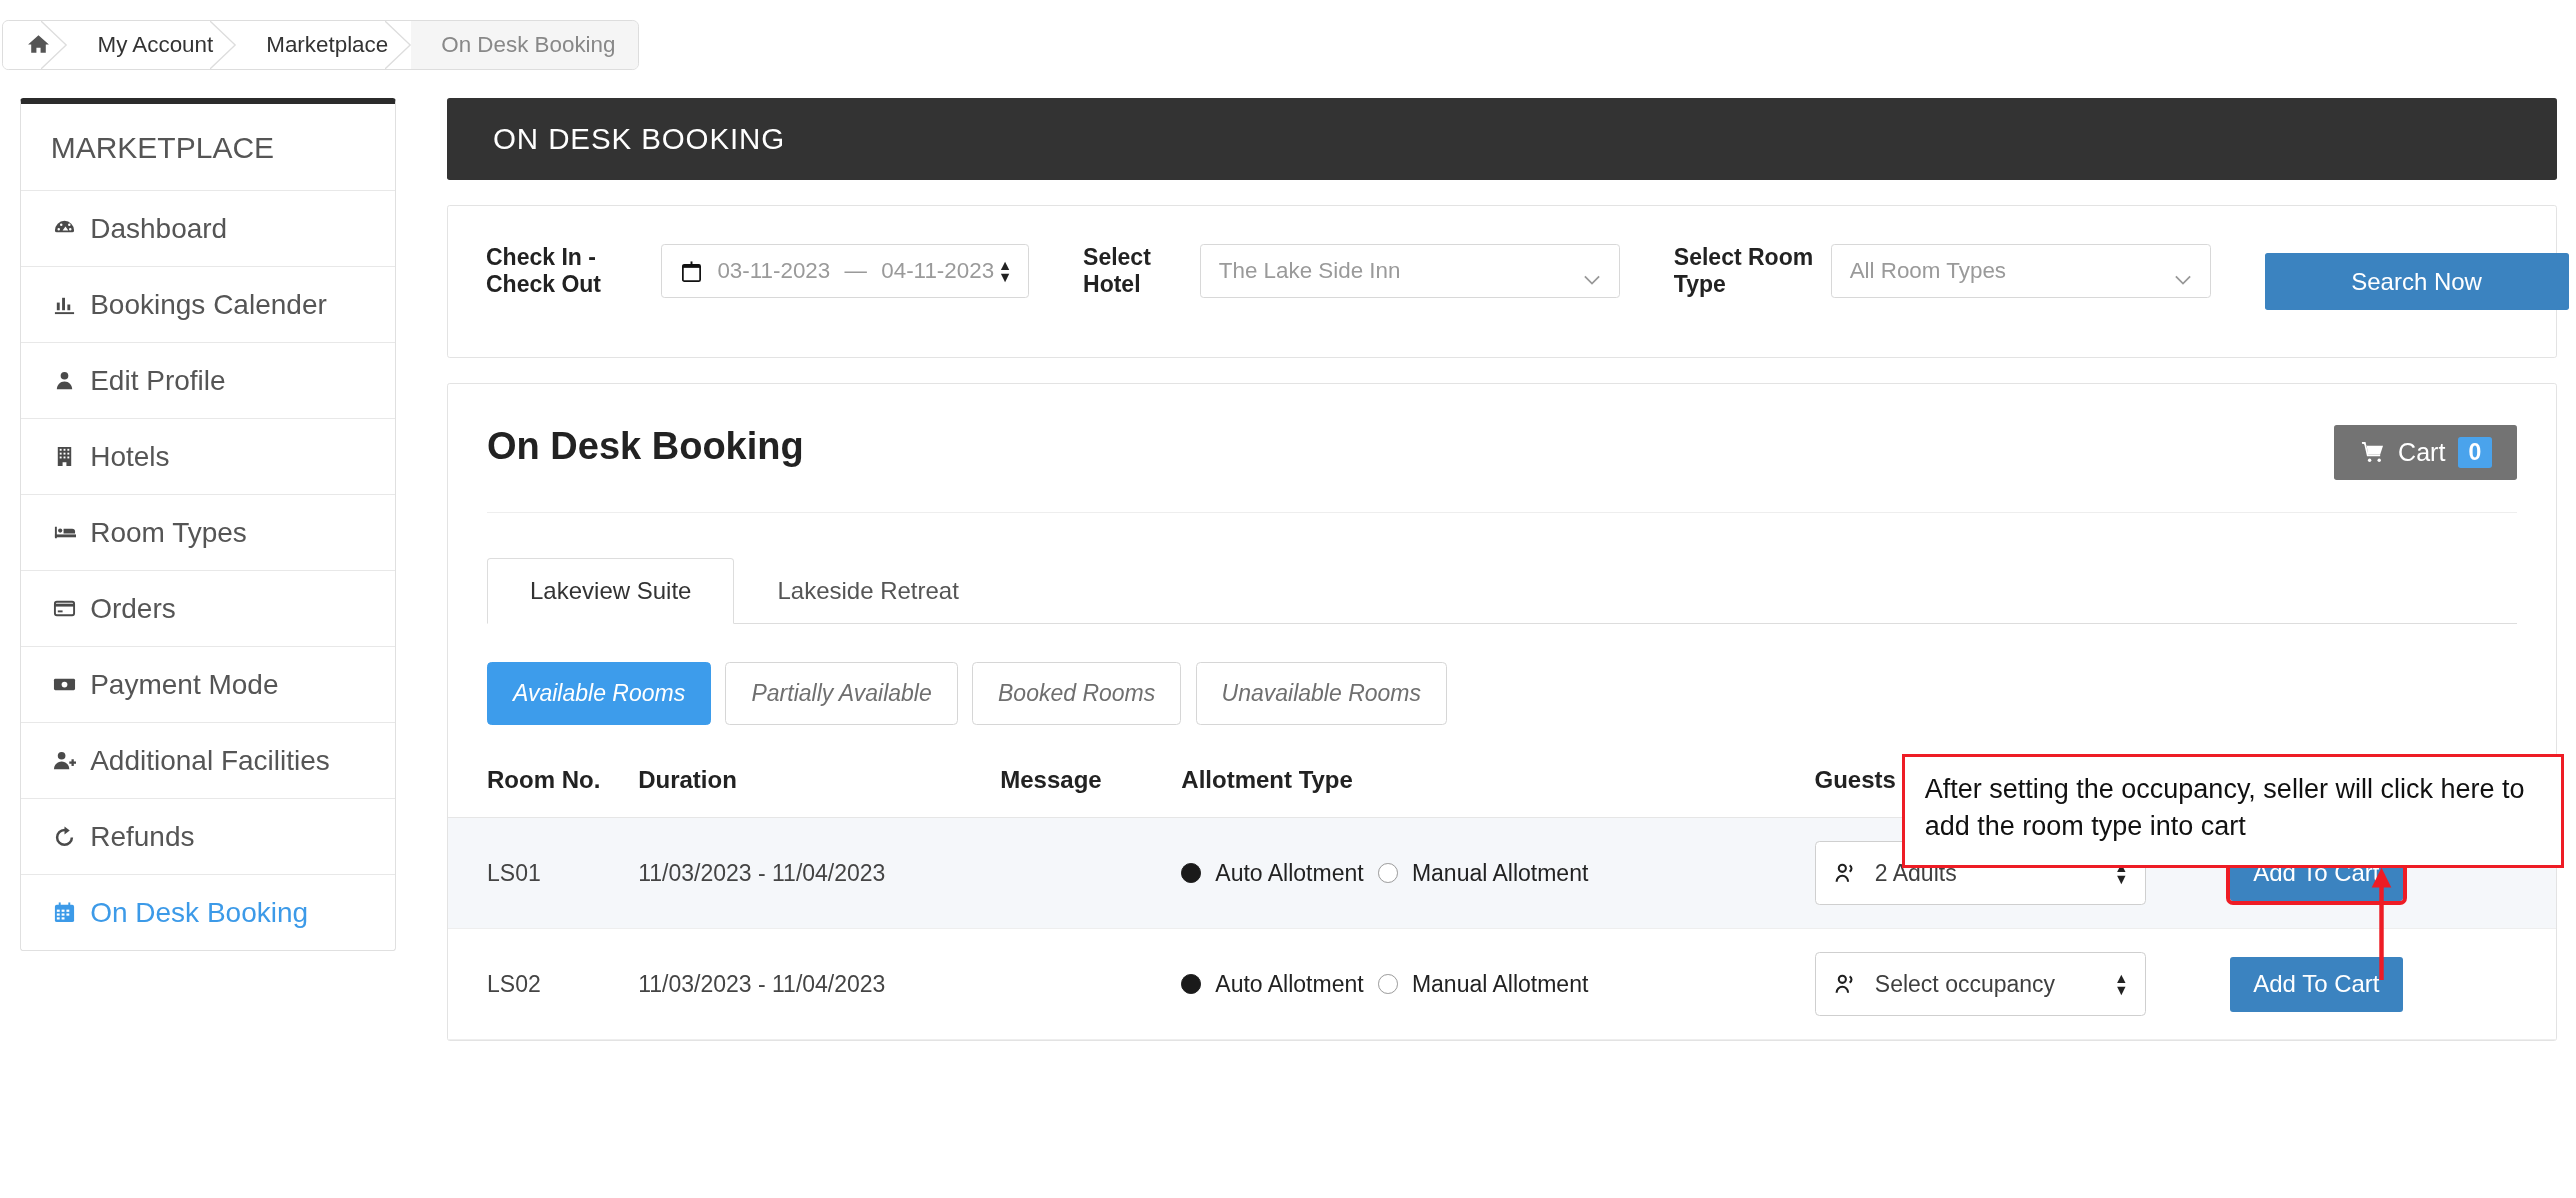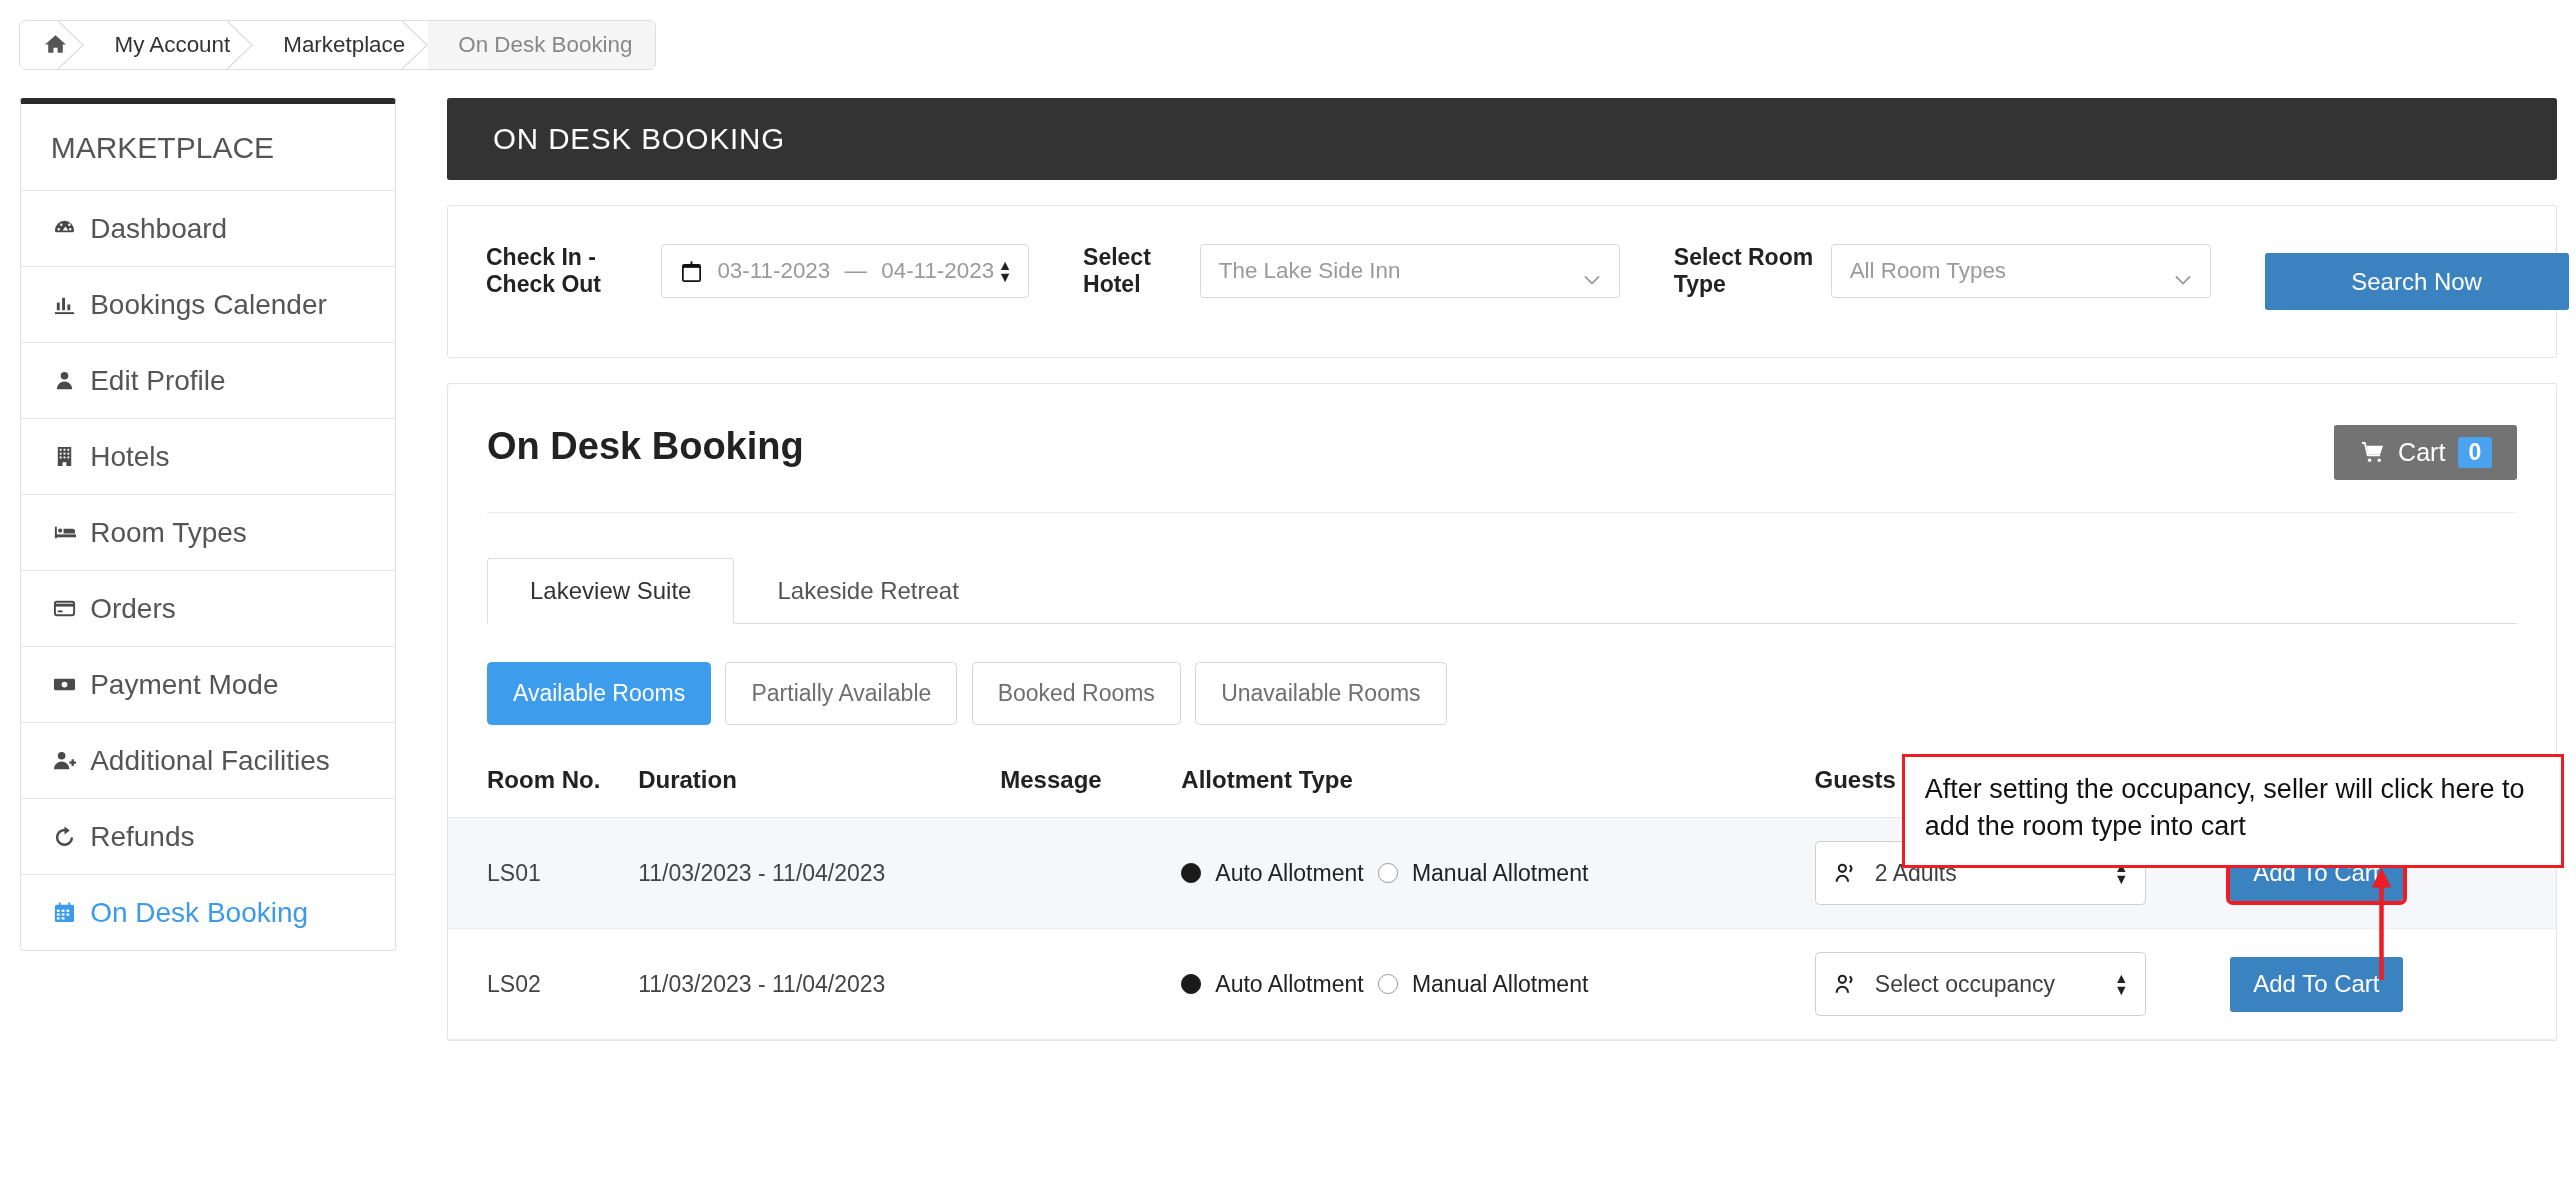--- a/index.html
+++ b/index.html
@@ -5,21 +5,21 @@
   * { box-sizing: border-box; margin: 0; padding: 0; }
   html, body {
     width: 2576px; height: 1198px;
     background: #ffffff;
     font-family: "Liberation Sans", sans-serif;
     overflow: hidden;
   }
 
   
   .breadcrumb {
-    position: absolute; left: 19px; top: 19.7px;
+    position: absolute; left: 2px; top: 19.7px;
     height: 50px;
     display: flex; align-items: stretch;
     background: #f5f5f5;
     border: 0.9px solid #dddddd;
     border-radius: 6.3px;
     overflow: hidden;
   }
   .crumb {
     display: flex; align-items: center;
     padding: 0 23px 0 30px;
@@ -192,20 +192,21 @@
   .pill {
     height: 63px; padding: 0 25px;
     display: flex; align-items: center;
     border: 0.9px solid #d6d6d6;
     border-radius: 4.5px;
     background: #ffffff;
     color: #6f6f6f;
     font-size: 23px;
     cursor: pointer;
     font-family: "Liberation Sans", sans-serif;
+    font-style: italic;
   }
   .pill.active {
     background: #3d9ceb; border-color: #3d9ceb; color: #ffffff;
   }
 
   
   .tbl { width: 100%; border-collapse: collapse; margin-top: 27px; }
   .tbl th {
     text-align: left;
     font-size: 24px; font-weight: bold; color: #222222;

